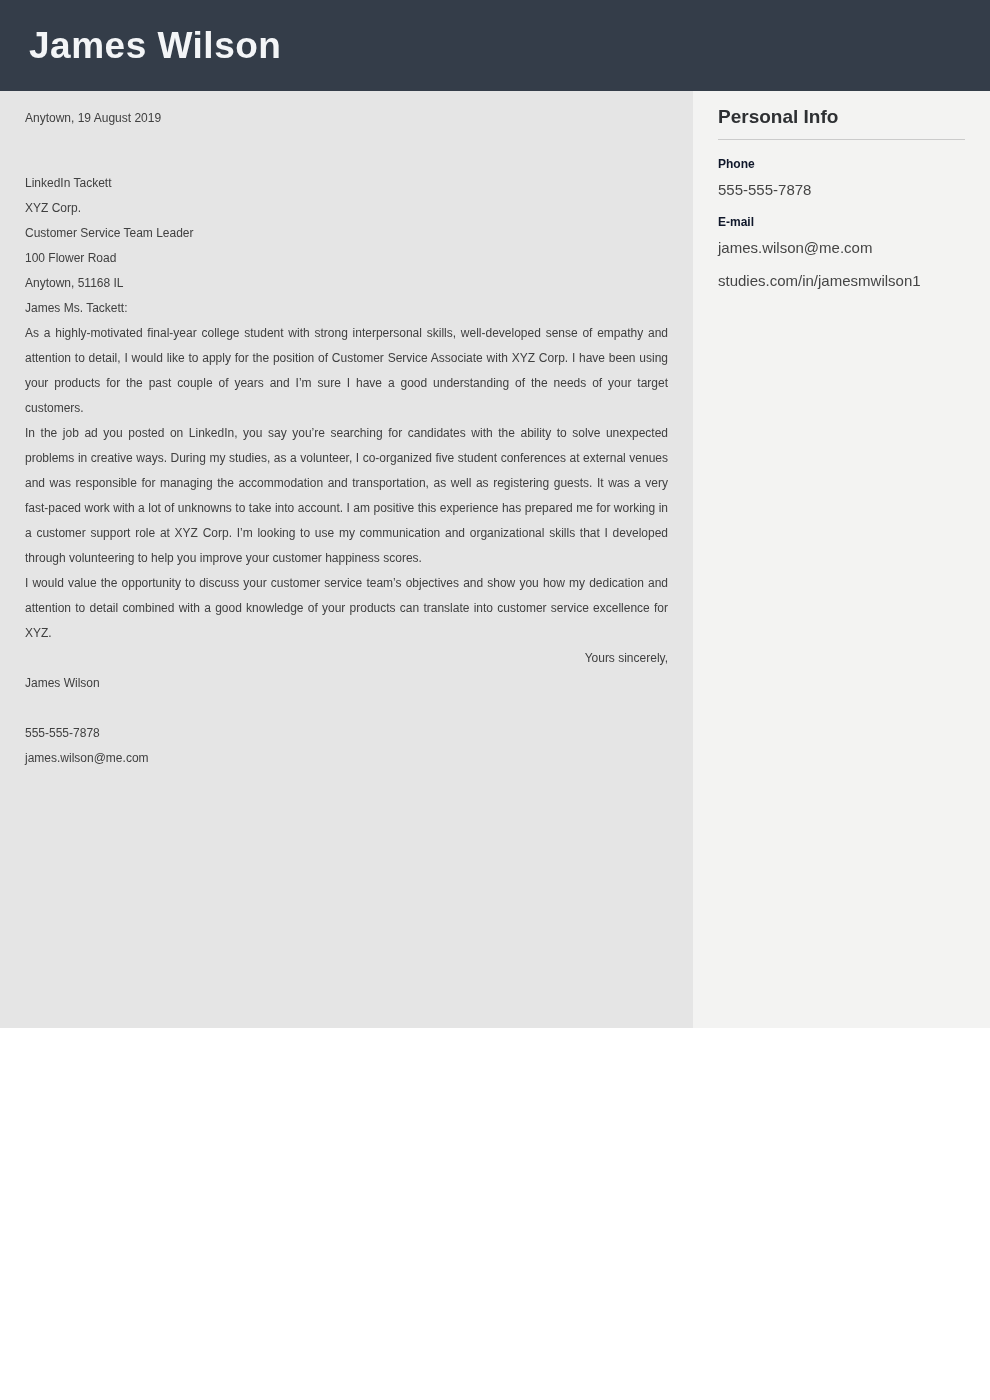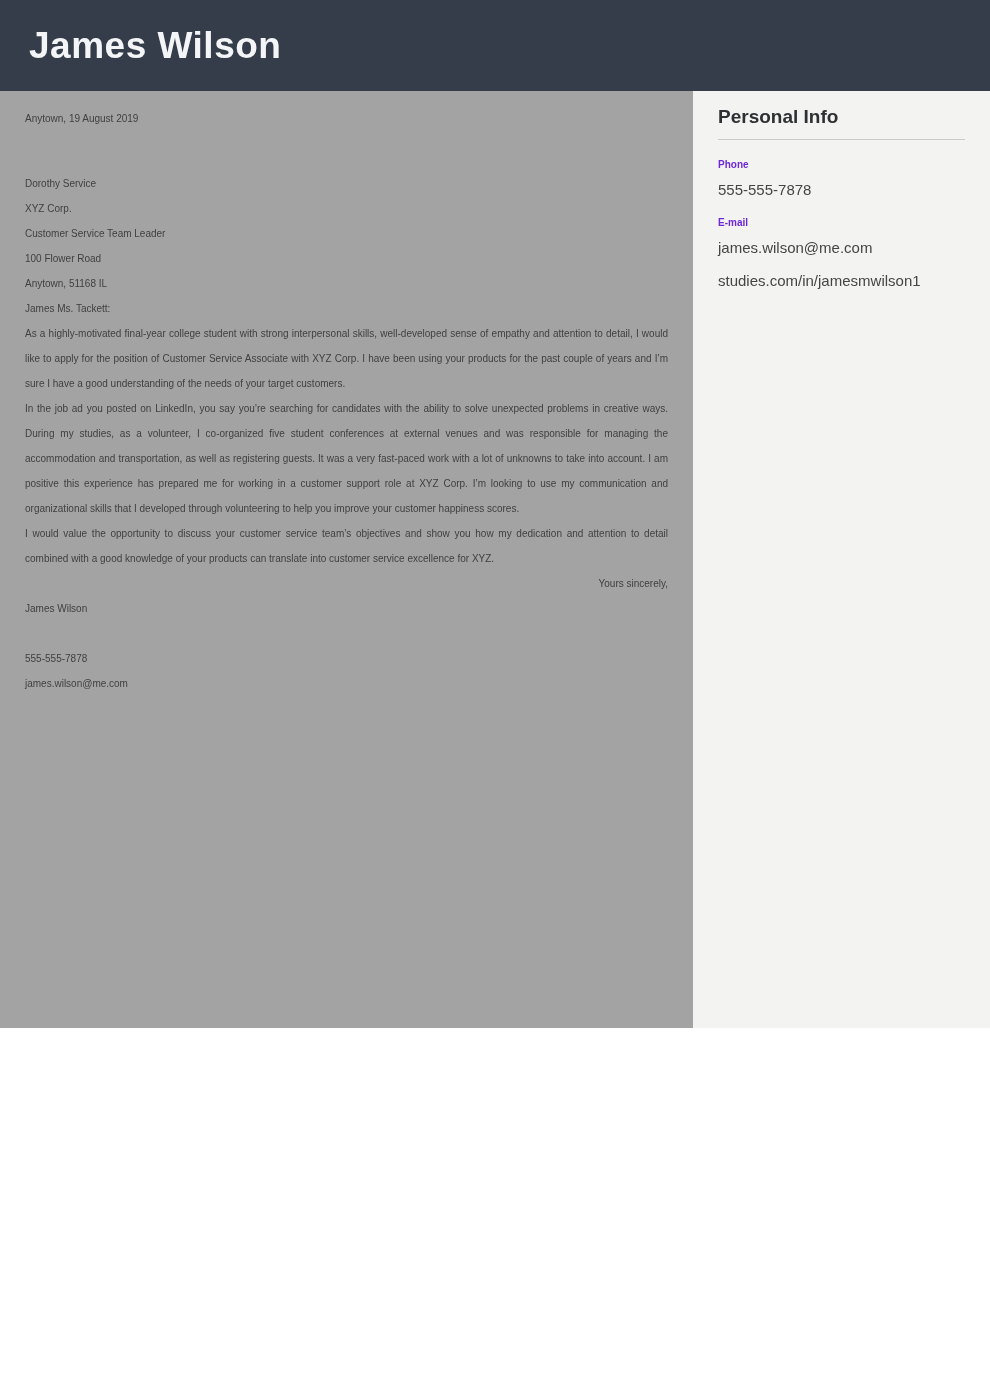--- a/index.html
+++ b/index.html
@@ -30,23 +30,23 @@
   }
 
   
   .content {
     display: flex;
     height: 1309px;
   }
   .letter {
     width: 693px;
     padding: 15px 25px 0 25px;
-    background: #a3a3a3;
+    background: #e5e5e5;
     color: #404040;
-    font-size: 10px;
+    font-size: 12px;
     line-height: 25px;
   }
   .letter p { margin: 0; }
 
   .date { }
   .recipient { margin-top: 40px; }
   .greeting { margin-top: 40px; }
   .para {
     margin-top: 25px;
     text-align: justify;
@@ -65,23 +65,23 @@
     font-size: 19px;
     font-weight: bold;
     color: #2e3033;
     line-height: 26px;
     padding-bottom: 9px;
     border-bottom: 1px solid #cbcbcb;
   }
   .info-list { margin-top: 12px; }
   .info-item { margin-bottom: 8px; }
   .info-label {
-    font-size: 10px;
+    font-size: 12px;
     font-weight: bold;
-    color: #6d28d9;
+    color: #0f172a;
     line-height: 25px;
   }
   .info-value {
     font-size: 15px;
     color: #454545;
     line-height: 25px;
   }
 </style>
 </head>
 <body>
@@ -91,21 +91,21 @@
   <header class="header">
     <h1>James Wilson</h1>
   </header>
 
   <div class="content">
 
     <main class="letter">
       <p class="date">Anytown, 19 August 2019</p>
 
       <div class="recipient">
-        <p>Dorothy Service</p>
+        <p>LinkedIn Tackett</p>
         <p>XYZ Corp.</p>
         <p>Customer Service Team Leader</p>
         <p>100 Flower Road</p>
         <p>Anytown, 51168 IL</p>
       </div>
 
       <p class="greeting">James Ms. Tackett:</p>
 
       <p class="para">As a highly-motivated final-year college student with strong interpersonal skills, well-developed sense of empathy and attention to detail, I would like to apply for the position of Customer Service Associate with XYZ Corp. I have been using your products for the past couple of years and I’m sure I have a good understanding of the needs of your target customers.</p>
       <p class="para">In the job ad you posted on LinkedIn, you say you’re searching for candidates with the ability to solve unexpected problems in creative ways. During my studies, as a volunteer, I co-organized five student conferences at external venues and was responsible for managing the accommodation and transportation, as well as registering guests. It was a very fast-paced work with a lot of unknowns to take into account. I am positive this experience has prepared me for working in a customer support role at XYZ Corp. I’m looking to use my communication and organizational skills that I developed through volunteering to help you improve your customer happiness scores.</p>

